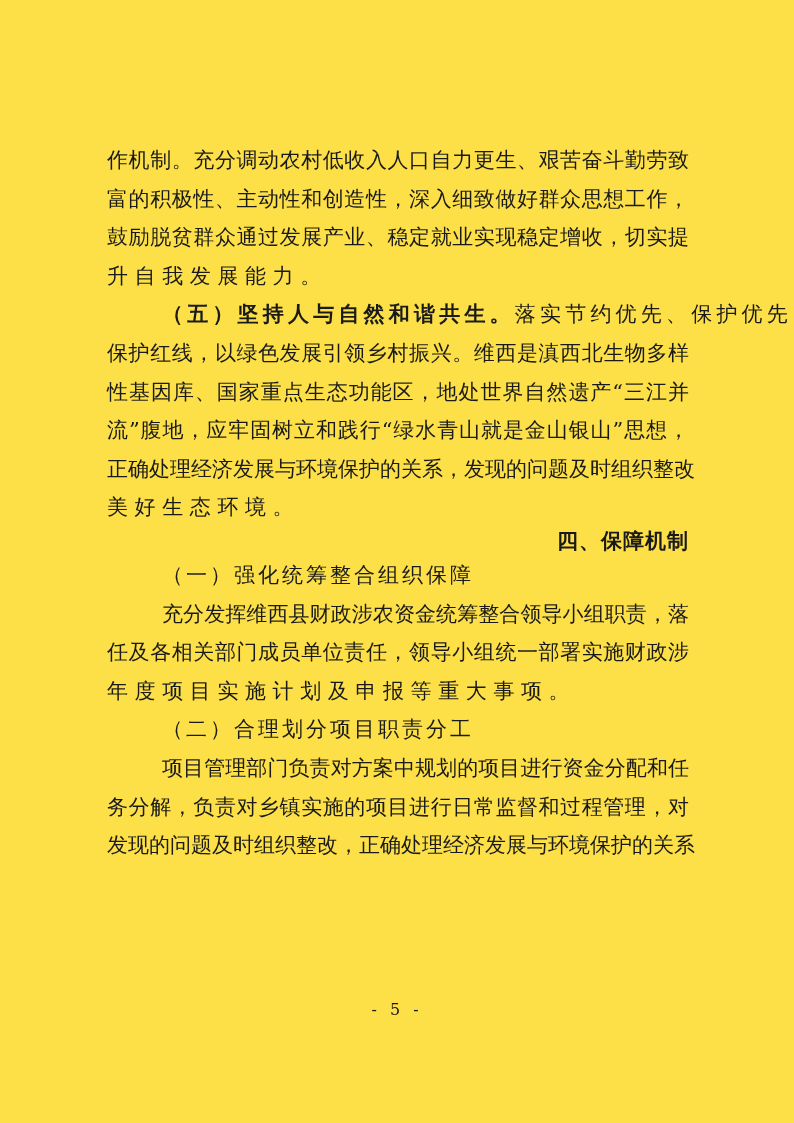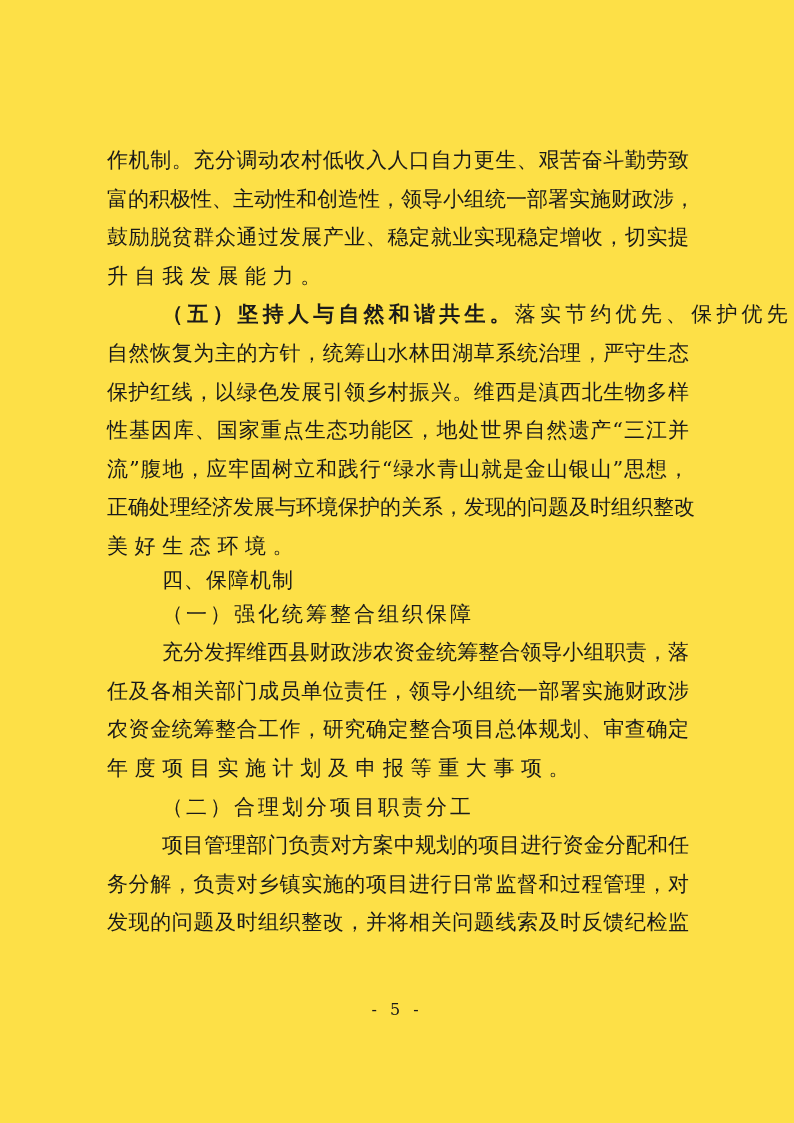--- a/index.html
+++ b/index.html
@@ -43,24 +43,25 @@
       letter-spacing: 0;
     }
     .indent {
       padding-left: 55px;
     }
     .bold {
       font-weight: bold;
     }
     .heading {
       font-family: "DejaVu Sans", "Liberation Sans", sans-serif;
-      font-weight: normal;
+      font-weight: bold;
       letter-spacing: 1px;
       height: 29px;
       line-height: 29px;
+      text-align: right;
     }
     .subheading {
       letter-spacing: 3px;
     }
     .page-number {
       position: absolute;
       left: 0;
       width: 794px;
       top: 1000px;
       text-align: center;
@@ -70,42 +71,40 @@
       letter-spacing: 4px;
     }
   </style>
 </head>
 <body>
 
 <div class="page">
   <div class="body-text">
 
     <div class="line justify">作机制。充分调动农村低收入人口自力更生、艰苦奋斗勤劳致</div>
-    <div class="line justify">富的积极性、主动性和创造性，领导小组统一部署实施财政涉，</div>
+    <div class="line justify">富的积极性、主动性和创造性，深入细致做好群众思想工作，</div>
     <div class="line justify">鼓励脱贫群众通过发展产业、稳定就业实现稳定增收，切实提</div>
     <div class="line">升自我发展能力。</div>
 
     <div class="line indent" style="letter-spacing:4.2px;">
       <span class="bold">（五）坚持人与自然和谐共生。</span><span>落实节约优先、保护优先、</span>
     </div>
-    <div class="line justify">自然恢复为主的方针，统筹山水林田湖草系统治理，严守生态</div>
     <div class="line justify">保护红线，以绿色发展引领乡村振兴。维西是滇西北生物多样</div>
     <div class="line justify">性基因库、国家重点生态功能区，地处世界自然遗产“三江并</div>
     <div class="line justify">流”腹地，应牢固树立和践行“绿水青山就是金山银山”思想，</div>
     <div class="line justify">正确处理经济发展与环境保护的关系，发现的问题及时组织整改</div>
     <div class="line">美好生态环境。</div>
 
     <div class="line heading indent">四、保障机制</div>
 
     <div class="line indent subheading">（一）强化统筹整合组织保障</div>
     <div class="line indent justify">充分发挥维西县财政涉农资金统筹整合领导小组职责，落</div>
     <div class="line justify">任及各相关部门成员单位责任，领导小组统一部署实施财政涉</div>
-    <div class="line justify">农资金统筹整合工作，研究确定整合项目总体规划、审查确定</div>
     <div class="line">年度项目实施计划及申报等重大事项。</div>
 
     <div class="line indent subheading">（二）合理划分项目职责分工</div>
     <div class="line indent justify">项目管理部门负责对方案中规划的项目进行资金分配和任</div>
     <div class="line justify">务分解，负责对乡镇实施的项目进行日常监督和过程管理，对</div>
-    <div class="line justify">发现的问题及时组织整改，并将相关问题线索及时反馈纪检监</div>
+    <div class="line justify">发现的问题及时组织整改，正确处理经济发展与环境保护的关系</div>
   </div>
 
   <div class="page-number">- 5 -</div>
 </div>
 
 </body></html>

